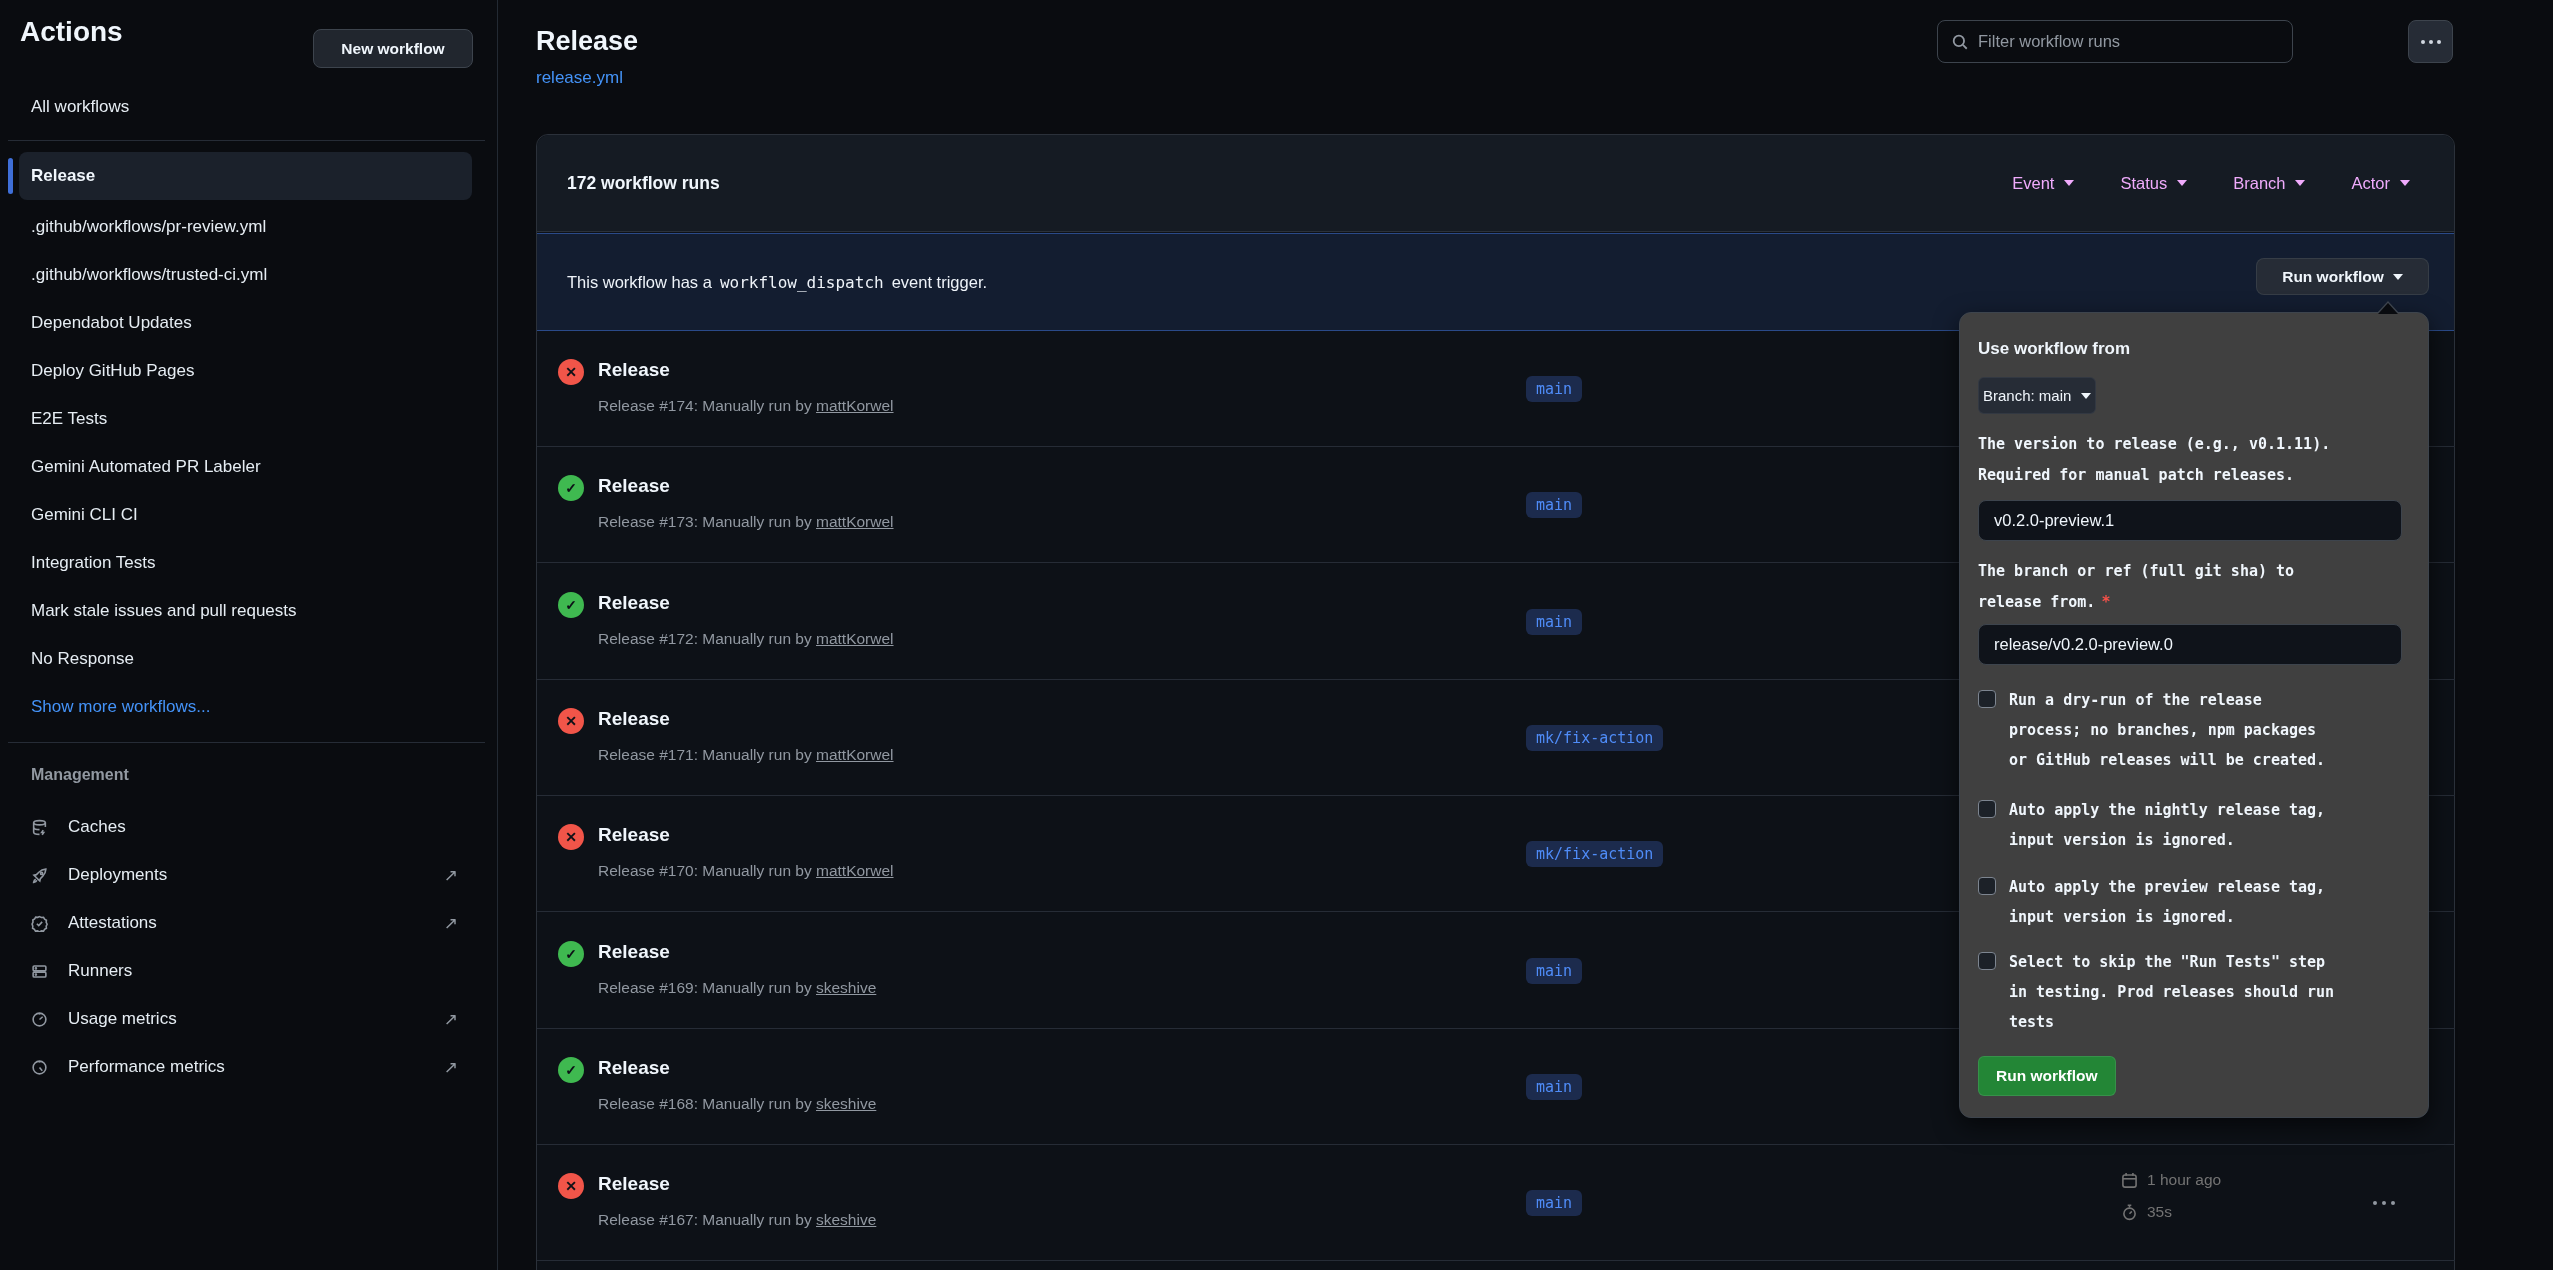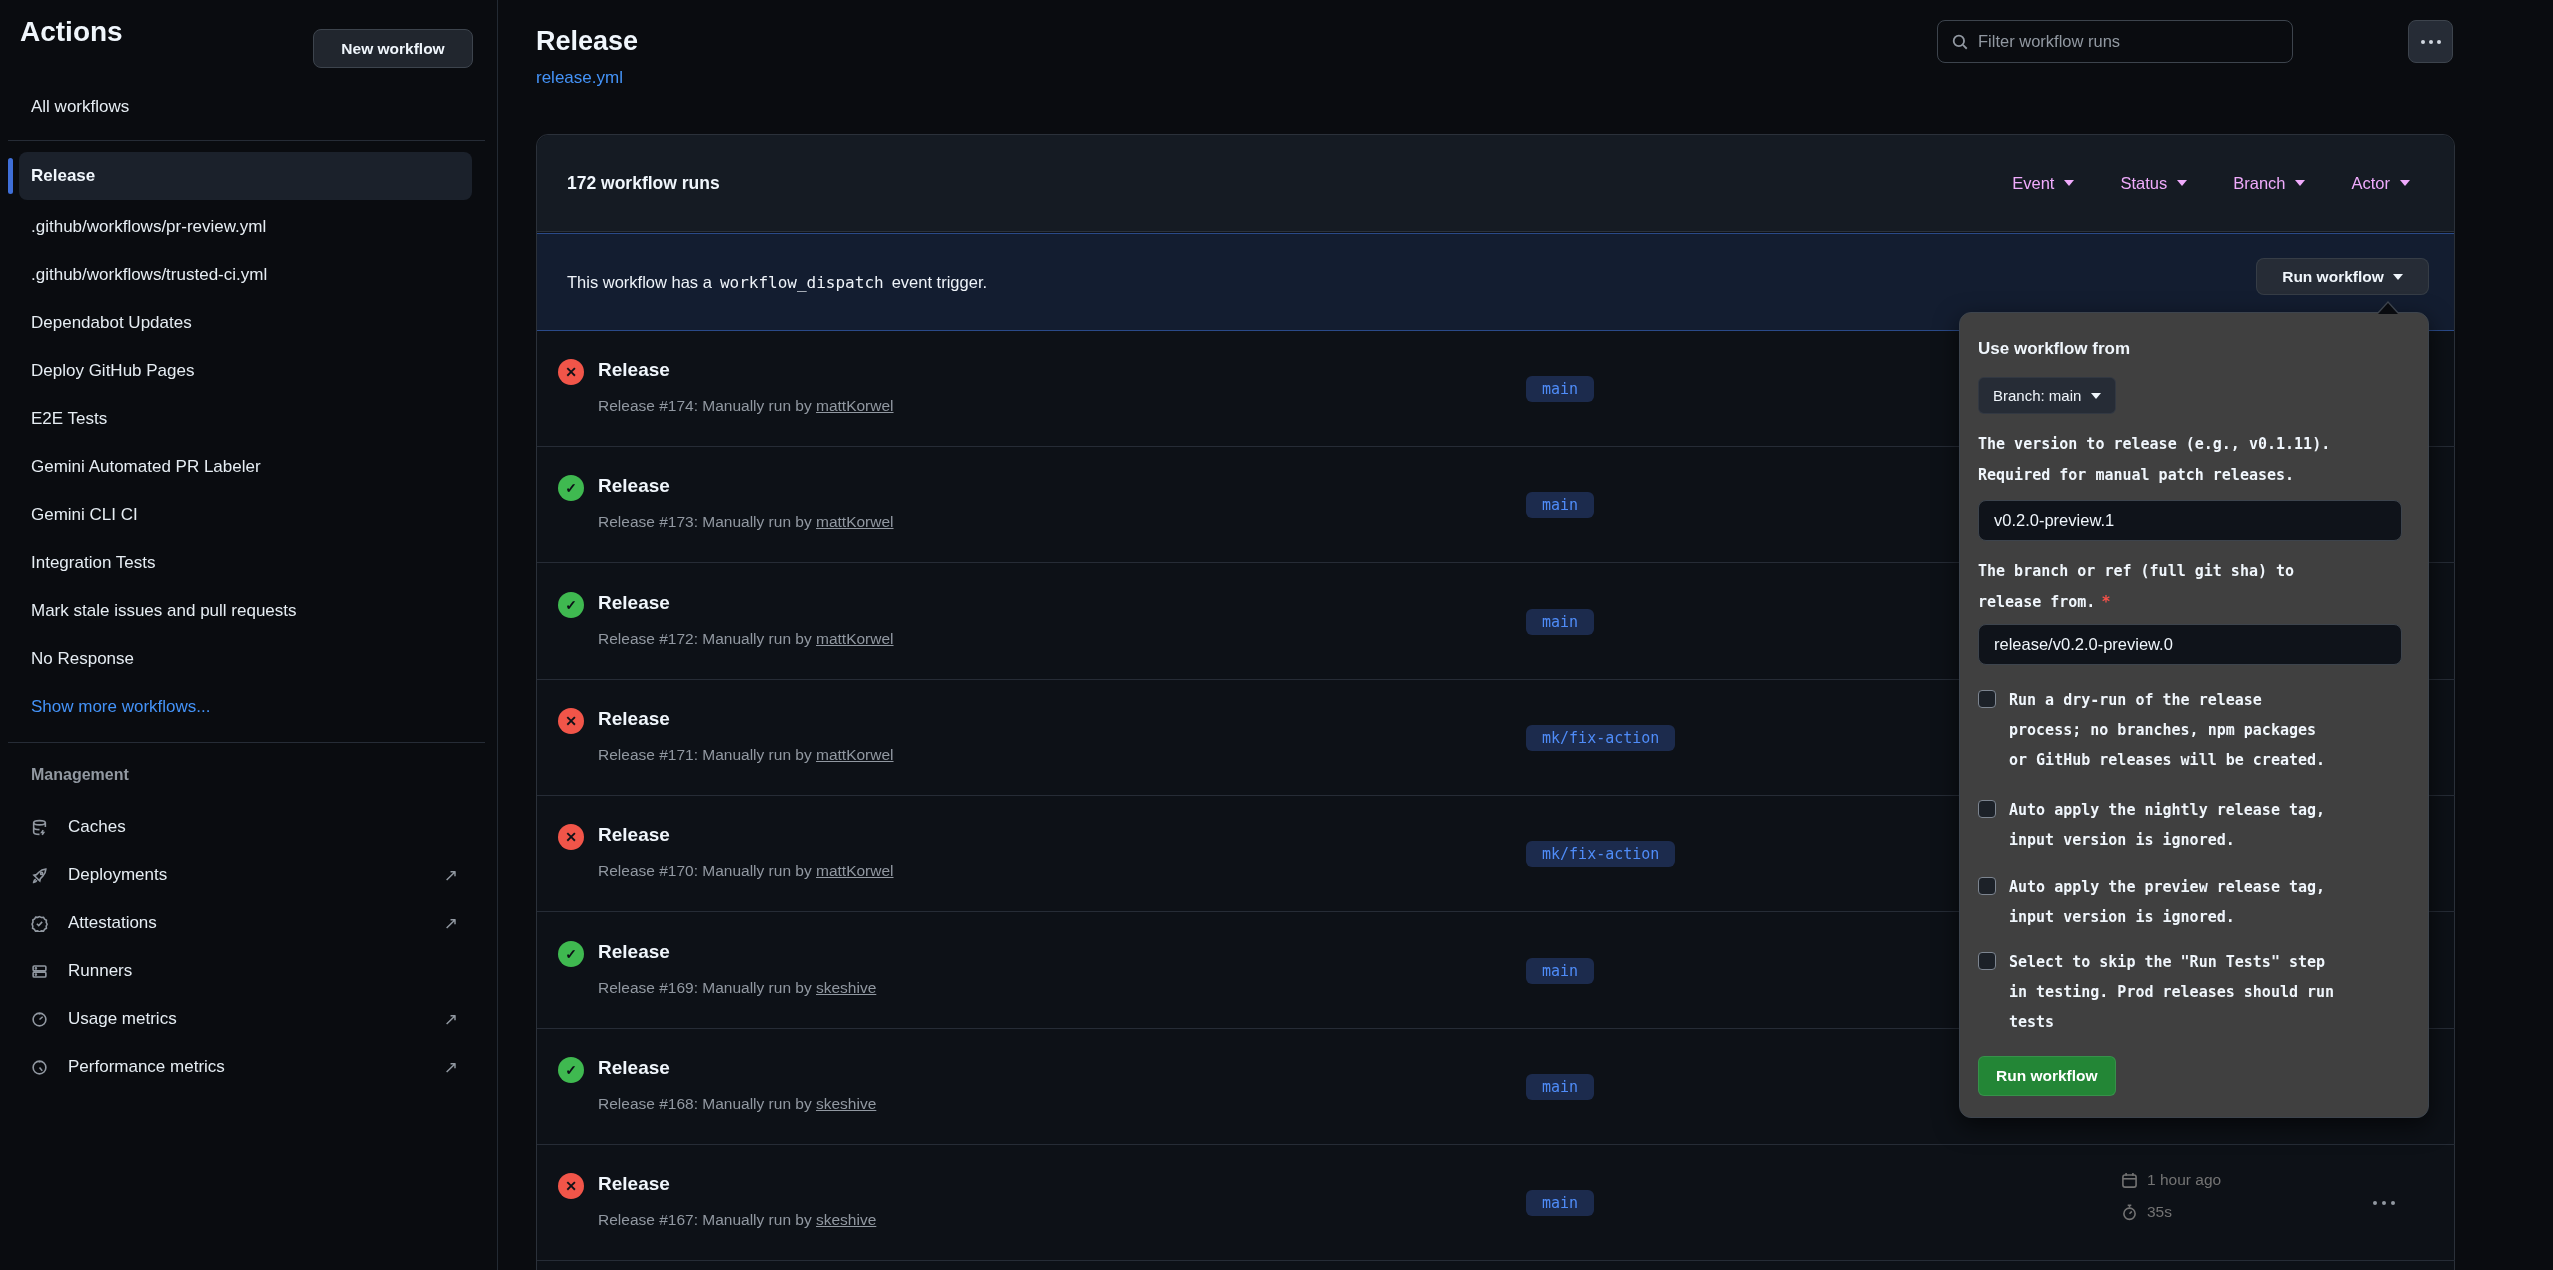--- a/index.html
+++ b/index.html
@@ -111,21 +111,21 @@
   .run-title {
     position:absolute; left:61px; top:28px; font-size:19px; font-weight:700;
     color:#f0f6fc; text-decoration:none; cursor:pointer;
   }
   .run-desc { position:absolute; left:61px; top:66px; font-size:15.5px; color:#9198a1; }
   .run-desc .actor { color:#9198a1; text-decoration:underline; cursor:pointer; }
   .branch-badge {
     position:absolute; left:989px; top:50%; transform:translateY(-50%);
     background:#1c2b4d; color:#4f8cf8; border-radius:6px;
     font-family:"DejaVu Sans Mono","Liberation Mono",monospace; font-size:15px;
-    padding:4px 16px; cursor:pointer; white-space:nowrap;
+    padding:4px 10px; cursor:pointer; white-space:nowrap;
   }
   .run-meta { position:absolute; left:1584px; top:22px; font-size:15.5px; color:#737373; }
   .meta-line { display:flex; align-items:center; gap:9px; height:26px; margin-bottom:6px; }
   .row-kebab { position:absolute; left:1836px; top:50%; transform:translateY(-50%); display:flex; gap:5px; cursor:pointer; }
   .row-kebab .dot { background:#9198a1; }
 
   
   #popup {
     position:absolute; left:1959px; top:312px; width:470px; height:806px;
     background:#404040; border:1px solid #3d444d; border-radius:12px;
@@ -133,21 +133,21 @@
   }
   .popup-caret-outer, .popup-caret-inner {
     position:absolute; width:0; height:0;
     border-left:11px solid transparent; border-right:11px solid transparent;
   }
   .popup-caret-outer { left:417px; top:-12px; border-bottom:12px solid #3d444d; }
   .popup-caret-inner { left:418px; top:-10px; border-left:10px solid transparent; border-right:10px solid transparent; border-bottom:11px solid #090b0f; }
   .popup-inner { position:absolute; left:18px; top:0; width:434px; }
   .use-from { position:absolute; top:26px; font-size:17px; font-weight:700; color:#f0f6fc; }
   .branch-select {
-    position:absolute; top:64px; height:37px; padding:0 14px;
+    position:absolute; top:64px; height:37px; padding:0 4px;
     background:#262c36; border:1px solid rgba(61,68,77,.5); border-radius:6px;
     display:flex; align-items:center; gap:10px;
     color:#f0f6fc; font-size:15px; cursor:pointer;
   }
   .popup-help {
     position:absolute; width:380px; font-size:15px; font-weight:700; line-height:31px; color:#f0f6fc;
   }
   .popup-help .req { color:#f85149; margin-left:6px; }
   .popup-input {
     position:absolute; width:424px; height:41px;

